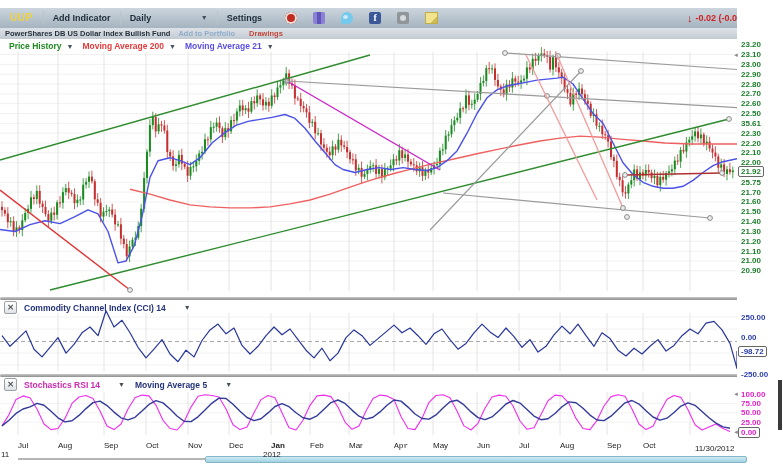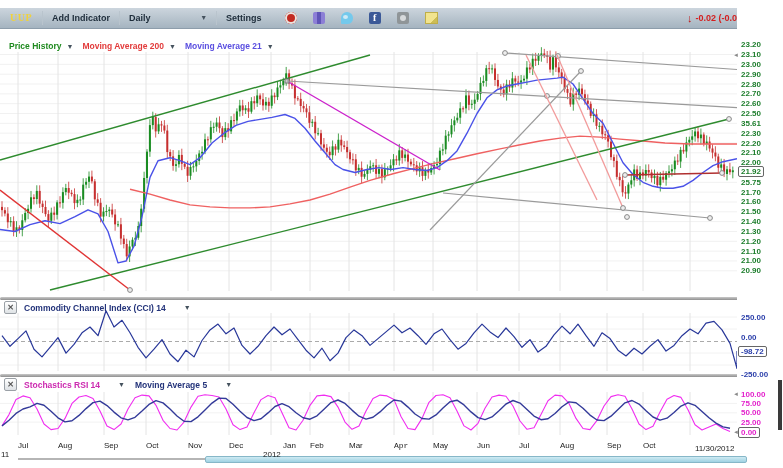--- a/index.html
+++ b/index.html
@@ -2,21 +2,21 @@
 <html><head>
 <meta charset="utf-8">
 <style>
   html,body{margin:0;padding:0;background:#fff;font-family:"Liberation Sans",sans-serif;}
   .screen{position:relative;width:783px;height:468px;background:#fff;overflow:hidden;}
   
   .bar-top{position:absolute;left:0;top:8px;width:783px;height:20px;
     background:linear-gradient(#ccd5dd,#a5b4c0);border-bottom:1px solid #8d9dab;
     display:flex;align-items:center;font-size:9px;font-weight:bold;color:#1d2c3a;}
   .tb-item{padding:0 9px;height:14px;line-height:14px;border-right:1px solid #b9c4cd;cursor:default;white-space:nowrap;}
-  .sym{color:#f0d23c;font-size:10px;letter-spacing:.5px;padding:0 10px;font-family:Liberation Serif, serif;}
+  .sym{color:#f0d23c;font-size:10px;letter-spacing:.5px;padding:0 10px;}
   .tb-select{display:flex;align-items:center;width:78px;justify-content:space-between;}
   .dd{color:#45525e;font-size:7px;margin-left:18px;}
   .icons{display:flex;align-items:center;gap:16px;margin-left:14px;}
   .ic{width:12px;height:12px;display:inline-block;position:relative;}
   .ic-alert{background:#c32b22;border-radius:50%;box-shadow:inset 0 0 0 2px #e8e4e0, inset 0 0 0 4px #c32b22;}
   .ic-chart{background:linear-gradient(90deg,#8c7fd6 0 4px,#5f55b8 4px 8px,#8c7fd6 8px 12px);border-radius:2px;}
   .ic-twitter{background:#74c9ec;border-radius:60% 60% 55% 10%;}
   .ic-twitter:after{content:"";position:absolute;left:2px;top:3px;width:5px;height:4px;background:#cfeaf6;border-radius:50%;}
   .ic-fb{background:#3b5998;border-radius:2px;color:#fff;font:bold 10px/12px "Liberation Serif",serif;text-align:center;}
   .ic-fb:after{content:"f";}
@@ -90,20 +90,25 @@
       <span class="ic ic-fb"></span>
       <span class="ic ic-camera"></span>
       <span class="ic ic-notes"></span>
     </span>
     <span class="chg">
       <span class="dn-arrow">↓</span>
       <span>-0.02 (-0.09%)</span>
     </span>
   </div>
 
+  <div class="bar-sub">
+    <span class="fund">PowerShares DB US Dollar Index Bullish Fund</span>
+    <span class="portfolio">Add to Portfolio</span>
+    <span class="drawings">Drawings</span>
+  </div>
 
   <div class="legend">
     <span class="lg lg-price">
         <span>Price History</span>
         <span class="dd">▼</span>
       </span>
     <span class="lg lg-ma200">
         <span>Moving Average 200</span>
         <span class="dd">▼</span>
       </span>
@@ -815,21 +820,21 @@
     </div>
 
   <div class="months-row" id="months-row">
     <span class="datelabel" id="end-date" style="left:695px;">11/30/2012</span>
   <span class="mlabel" style="left: 18px;">Jul</span>
       <span class="mlabel" style="left: 58px;">Aug</span>
       <span class="mlabel" style="left: 104px;">Sep</span>
       <span class="mlabel" style="left: 146px;">Oct</span>
       <span class="mlabel" style="left: 188px;">Nov</span>
       <span class="mlabel" style="left: 229px;">Dec</span>
-      <span class="mlabel" style="left: 283px;">Jan</span>
+      <span class="mlabel" style="left: 271px; font-weight: bold;">Jan</span>
       <span class="mlabel" style="left: 310px;">Feb</span>
       <span class="mlabel" style="left: 349px;">Mar</span>
       <span class="mlabel" style="left: 394px; font-family: Liberation Mono, monospace;">Apr</span>
       <span class="mlabel" style="left: 433px;">May</span>
       <span class="mlabel" style="left: 477px;">Jun</span>
       <span class="mlabel" style="left: 519px;">Jul</span>
       <span class="mlabel" style="left: 560px;">Aug</span>
       <span class="mlabel" style="left: 607px;">Sep</span>
       <span class="mlabel" style="left: 643px;">Oct</span>
       <span class="ylabel" style="left: 1px;">11</span>

